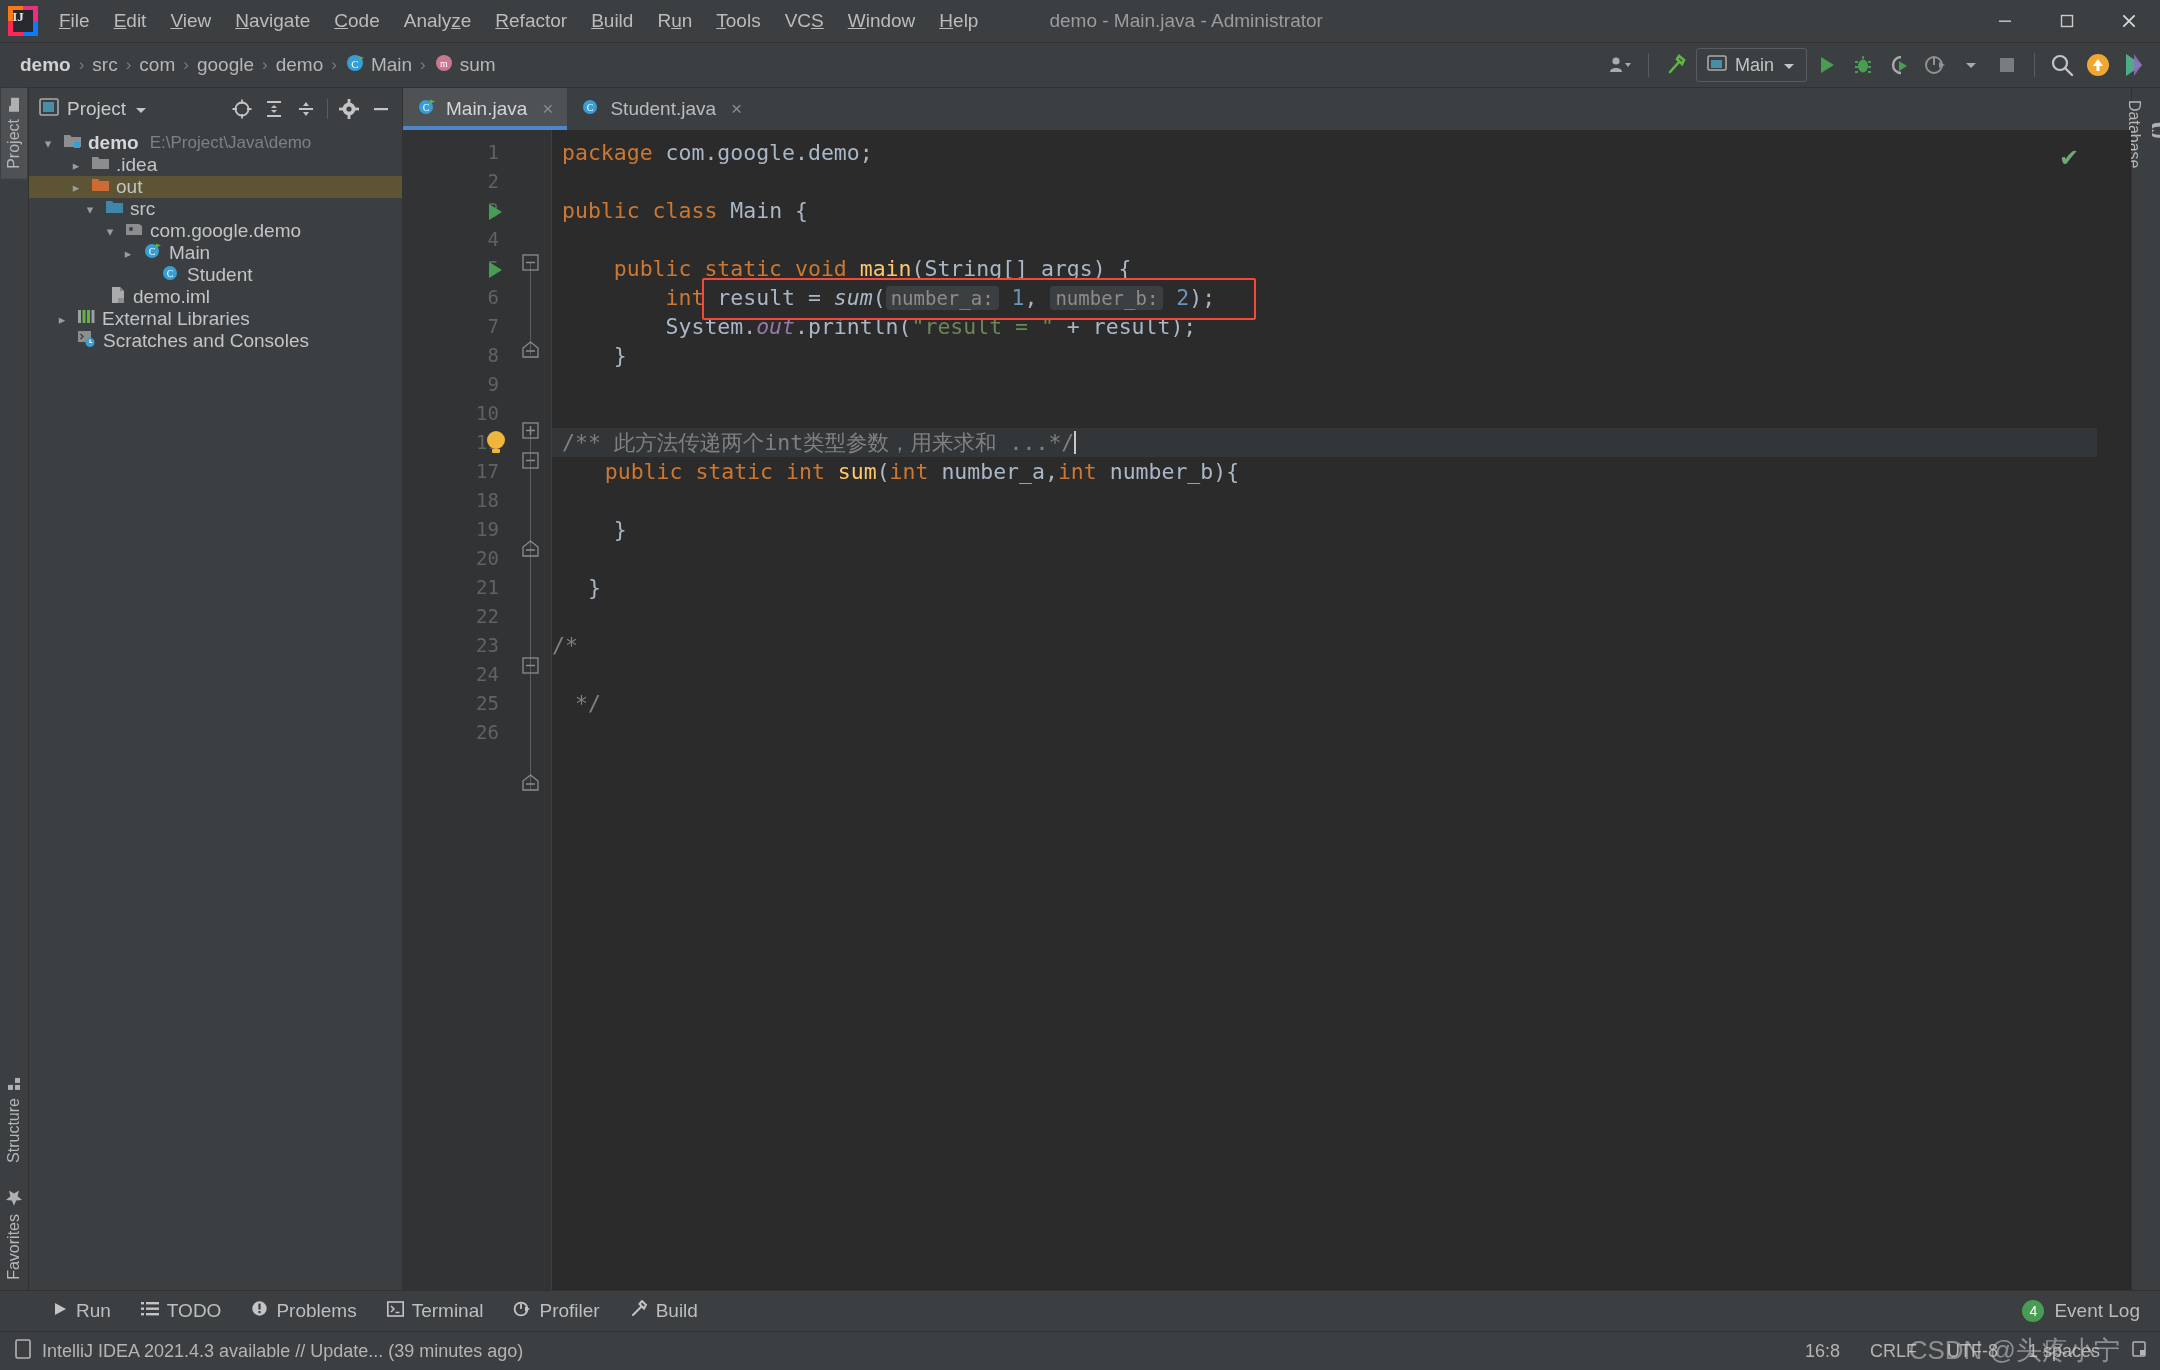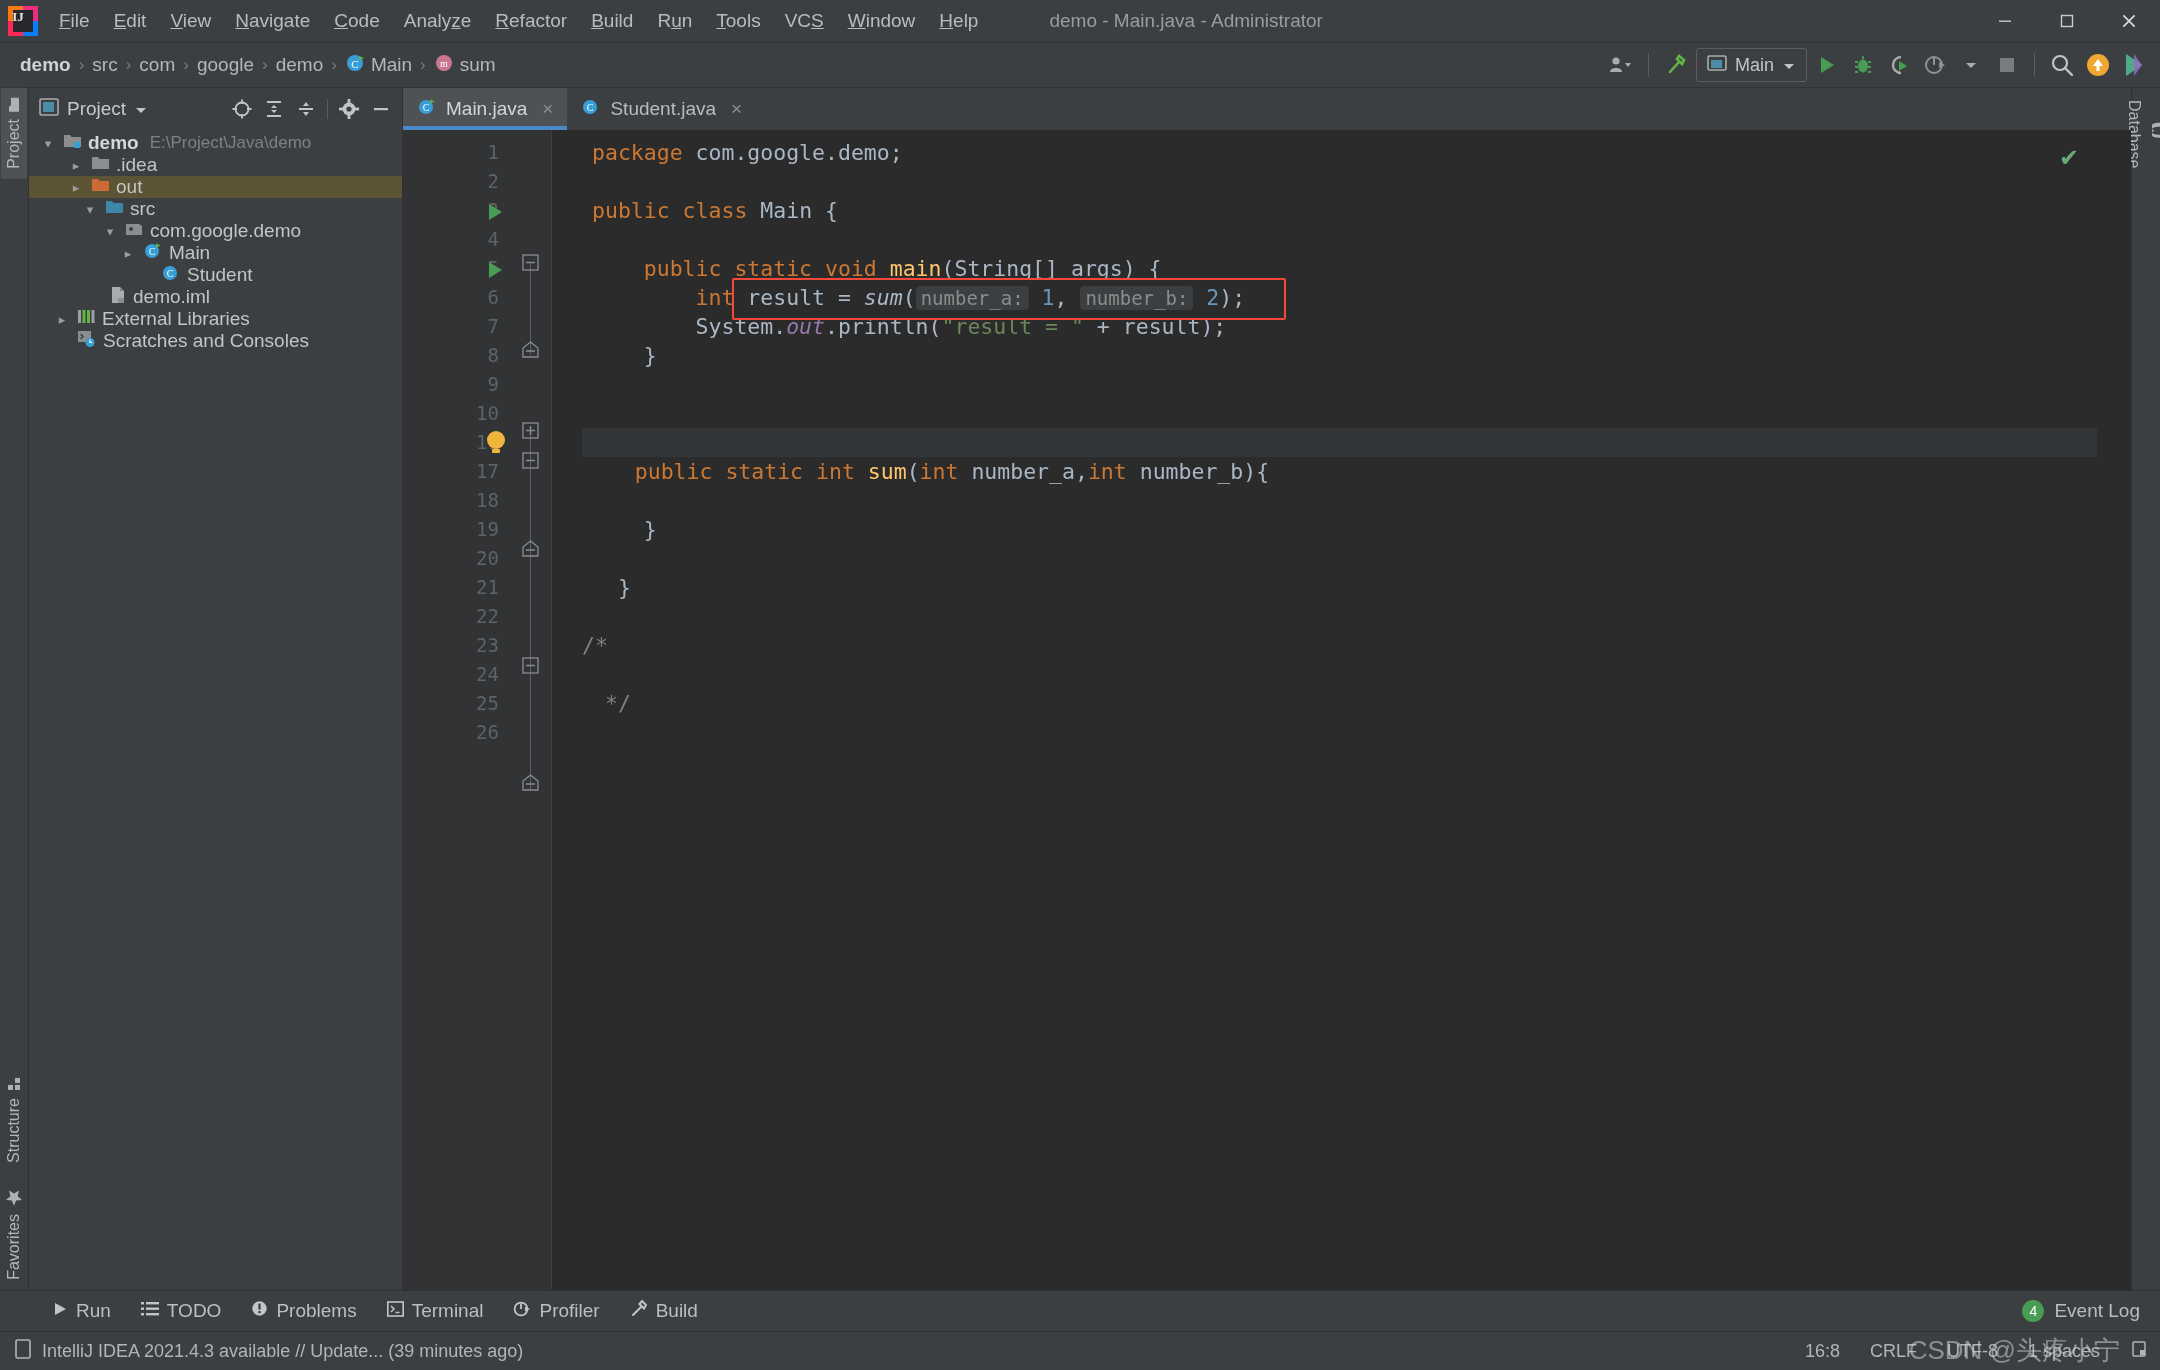--- a/index.html
+++ b/index.html
@@ -76,21 +76,21 @@
   
   .editor{flex:1 1 auto;display:flex;flex-direction:column;min-width:0;background:#2b2b2b;}
   .tabs{height:42px;background:#3c3f41;display:flex;align-items:stretch;flex:0 0 42px;}
   .tab{display:flex;align-items:center;gap:9px;padding:0 14px;position:relative;font-size:19px;color:#b9bbbd;}
   .tab.active{background:#4e5254;color:#d3d5d7;}
   .tab.active:after{content:"";position:absolute;left:0;right:0;bottom:0;height:4px;background:#4a88c7;}
   .tab .x{color:#8a8d8f;font-size:19px;margin-left:6px;}
   .editor-area{flex:1 1 auto;position:relative;display:flex;background:#2b2b2b;min-height:0;}
   .gutter{width:108px;flex:0 0 108px;background:#313335;position:relative;}
   .fold{width:40px;flex:0 0 40px;background:#313335;position:relative;border-right:1px solid #3d3f41;}
-  .code{flex:1 1 auto;position:relative;overflow:hidden;background:#2b2b2b;margin-left:30px;}
+  .code{flex:1 1 auto;position:relative;overflow:hidden;background:#2b2b2b;}
   .ln{position:absolute;right:12px;font-family:"DejaVu Sans Mono","Liberation Mono",monospace;
       font-size:19px;color:#606366;line-height:29px;height:29px;}
   .codeline{position:absolute;left:0;font-family:"DejaVu Sans Mono","Liberation Mono",monospace;
       font-size:21.5px;line-height:29px;height:29px;white-space:pre;color:#a9b7c6;}
   .kw{color:#cc7832;}
   .num{color:#6897bb;}
   .str{color:#6a8759;}
   .stat{color:#9876aa;font-style:italic;}
   .mth{color:#ffc66d;}
   .mthi{color:#a9b7c6;font-style:italic;}
@@ -617,20 +617,21 @@
           <div class="codeline" style="top:8px;left:10px;"><span class="kw">package</span> com.google.demo;</div>
           <div class="codeline" style="top:37px;left:10px;"></div>
           <div class="codeline" style="top:66px;left:10px;"><span class="kw">public class</span> <span>Main</span> {</div>
           <div class="codeline" style="top:95px;left:10px;"></div>
           <div class="codeline" style="top:124px;left:10px;">    <span class="kw">public static void</span> <span class="mth">main</span>(String[] args) {</div>
           <div class="codeline" style="top:153px;left:10px;">        <span class="kw">int</span> result = <span class="mthi">sum</span>(<span class="hintchip">number_a:</span> <span class="num">1</span>, <span class="hintchip">number_b:</span> <span class="num">2</span>);</div>
           <div class="codeline" style="top:182px;left:10px;">        System.<span class="stat">out</span>.println(<span class="str">"result = "</span> + result);</div>
           <div class="codeline" style="top:211px;left:10px;">    }</div>
           <div class="codeline" style="top:240px;left:10px;"></div>
           <div class="codeline" style="top:269px;left:10px;"></div>
+          <div class="codeline" style="top:298px;left:10px;"><span class="cmt">/** 此方法传递两个int类型参数，用来求和 ...*/</span><span class="caret"></span></div>
           <div class="codeline" style="top:327px;left:1px;">    <span class="kw">public static</span> <span class="kw">int</span> <span class="mth">sum</span>(<span class="kw">int</span> number_a,<span class="kw">int</span> number_b){</div>
           <div class="codeline" style="top:385px;left:10px;">    }</div>
           <div class="codeline" style="top:414px;left:10px;"></div>
           <div class="codeline" style="top:443px;left:10px;">  }</div>
           <div class="codeline" style="top:472px;left:10px;"></div>
           <div class="codeline" style="top:501px;left:0px;"><span class="cmt">/*</span></div>
           <div class="codeline" style="top:530px;left:10px;"></div>
           <div class="codeline" style="top:559px;left:10px;"><span class="cmt"> */</span></div>
           <div class="codeline" style="top:588px;left:10px;"></div>
 

